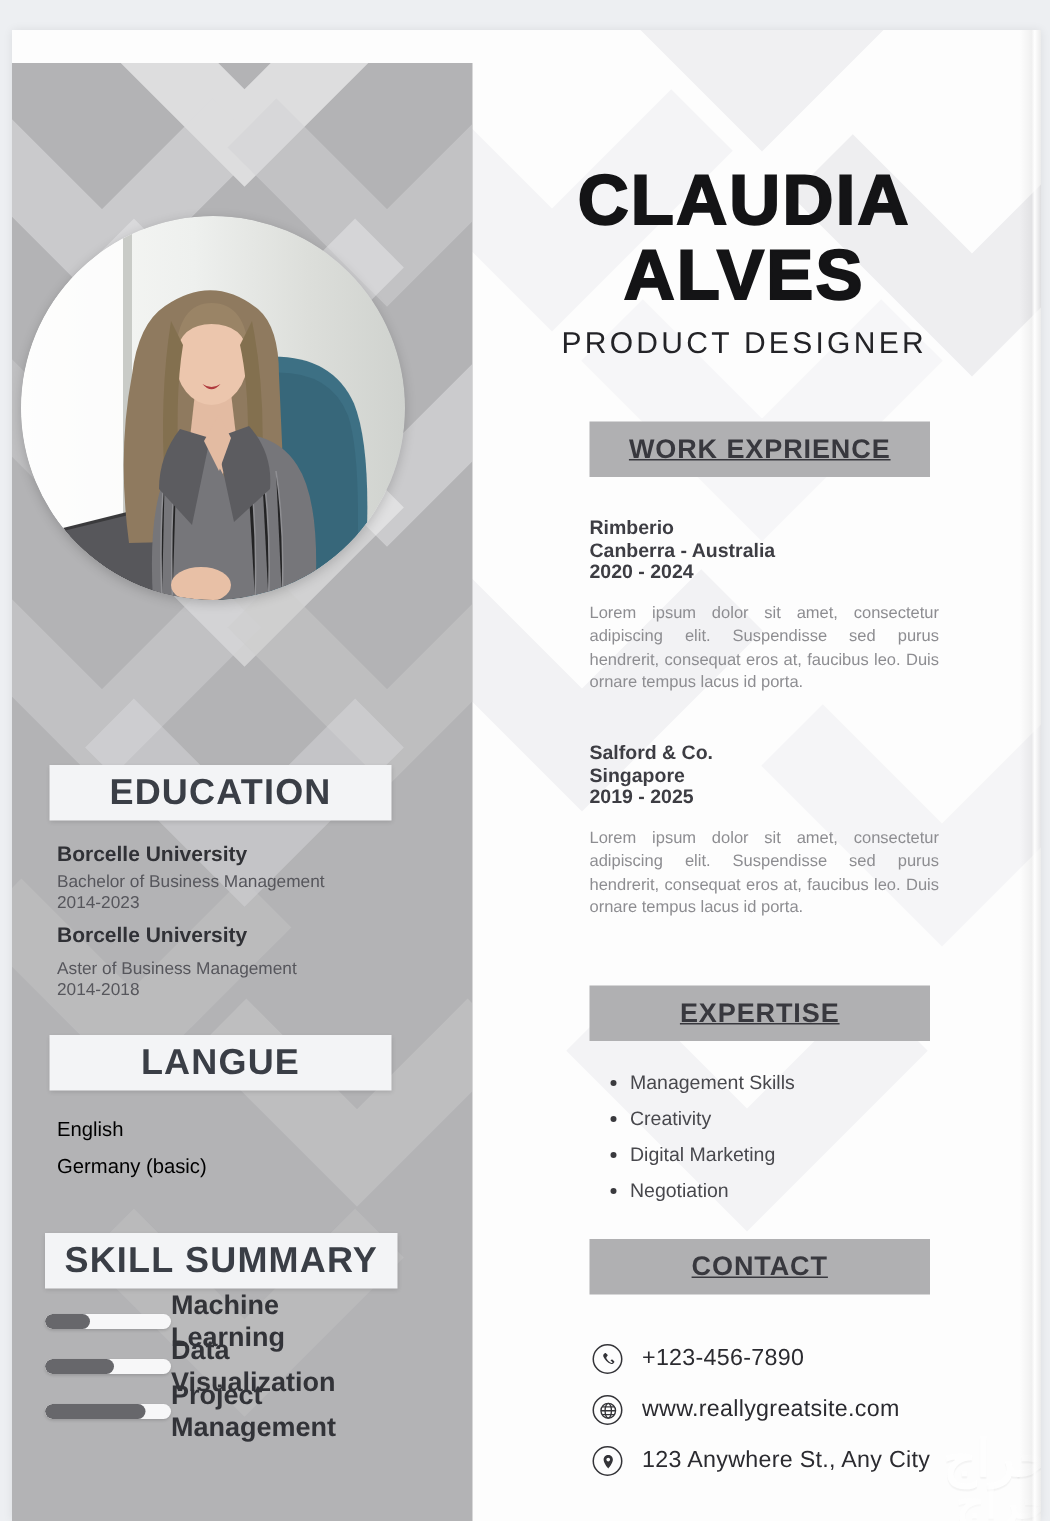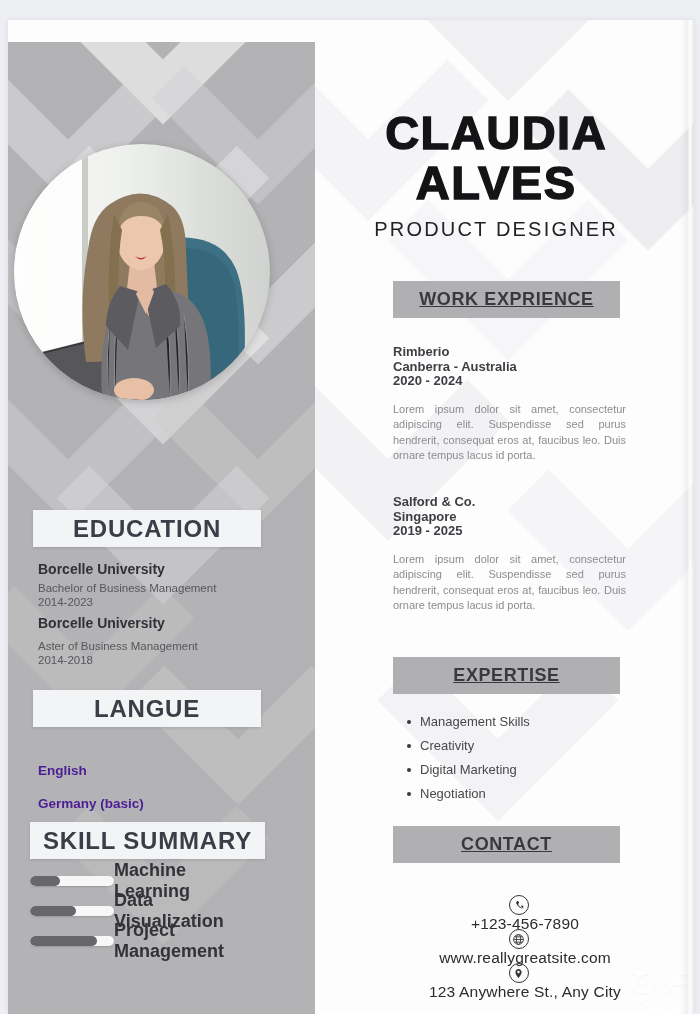--- a/index.html
+++ b/index.html
@@ -46,21 +46,21 @@
     display:flex; align-items:center; justify-content:center;
     font-size:24px; font-weight:700; letter-spacing:.8px;
     box-shadow:0 1px 3px rgba(0,0,0,.12);
   }
   .edu-block { position:absolute; left:30px; top:517px; width:250px; color:#35363b; }
   .edu-school { font-size:14px; font-weight:700; color:#303136; margin-top:2px; }
   .edu-degree { font-size:11.5px; color:#56565c; margin-top:5px; }
   .edu-years  { font-size:11.5px; color:#56565c; margin-top:2px; margin-bottom:7px; }
 
   .lang-block { position:absolute; left:30px; top:703px; width:220px; }
-  .lang-item { font-size:13.5px; font-weight:700; color:#4c1d95; margin-bottom:10px;margin-top:18px; }
+  .lang-item { font-size:13.5px; font-weight:400; color:#000000; margin-bottom:10px; }
 
   .skill-block { position:absolute; left:22px; top:830px; width:238px; }
   .skill-row { display:flex; align-items:center; height:18px; margin-bottom:12px; }
   .skill-track {
     width:84px; height:10px; background:#f7f7f8; border-radius:6px;
     overflow:hidden; flex:0 0 auto; box-shadow:0 1px 2px rgba(0,0,0,.15);
   }
   .skill-fill { height:100%; background:#67676b; border-radius:6px; }
   .skill-label {
     flex:1 1 auto; font-size:18px; font-weight:700;
@@ -93,21 +93,21 @@
     margin-top:13px; font-size:11px; line-height:15.5px; color:#8d8d91;
     text-align:justify; text-justify:inter-word;
   }
 
   .expertise-list { position:absolute; left:92px; top:672px; width:220px; }
   .exp-item { display:flex; align-items:center; margin-bottom:9px; }
   .exp-dot { width:4px; height:4px; border-radius:50%; background:#3a3a3e; margin-right:9px; flex:0 0 auto; }
   .exp-label { font-size:13px; color:#48484d; }
 
   .contact-list { position:absolute; left:80px; top:853px; width:260px; }
-  .contact-row { display:flex; align-items:center; margin-bottom:12px; height:22px;flex-direction:column; }
+  .contact-row { display:flex; align-items:center; margin-bottom:12px; height:22px; }
   .contact-icon {
     width:20px; height:20px; border:1.3px solid #343438; border-radius:50%;
     display:flex; align-items:center; justify-content:center; margin-right:13px; flex:0 0 auto;
   }
   .contact-icon svg { display:block; }
   .contact-value { font-size:15.5px; color:#2b2b30; letter-spacing:.2px; }
 
   
   .watermark {
     position:absolute; right:-6px; bottom:-4px; text-align:right;

